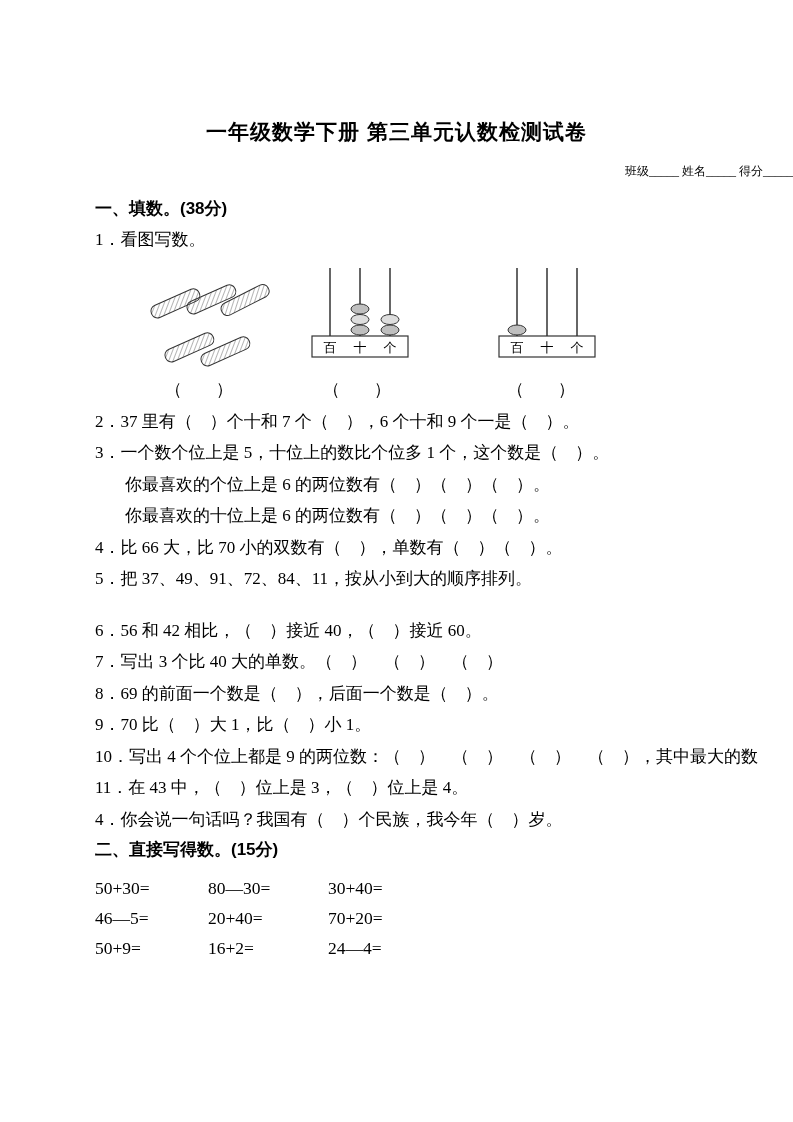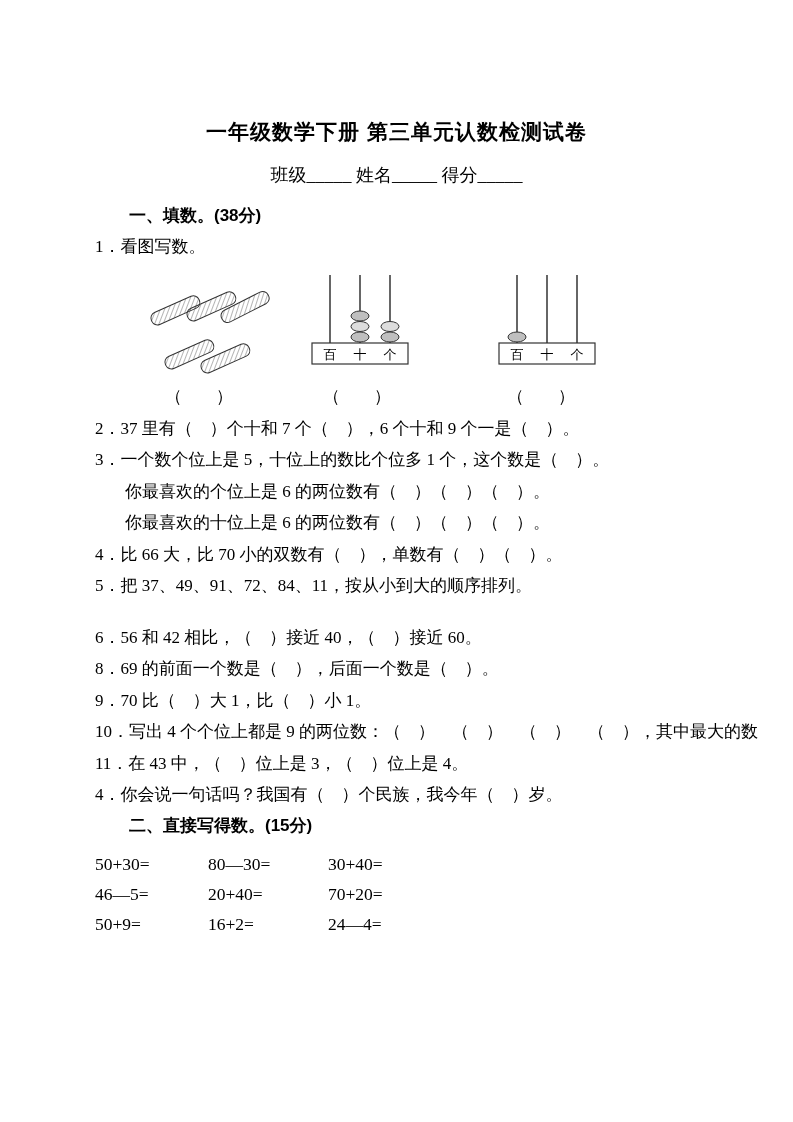--- a/index.html
+++ b/index.html
@@ -12,27 +12,26 @@
     overflow:hidden;
   }
   .head { padding-top:118px; text-align:center; }
   .doc-title {
     margin:0;
     font-size:21px;
     font-weight:700;
     letter-spacing:1px;
     font-family:"Liberation Sans", sans-serif;
   }
-  .info-line { margin-top:17px; font-size:18px; }
+  .info-line { margin-top:17px; font-size:12px;text-align:right; }
   .content { margin:14px 40px 0 95px; }
   .sec-heading {
     font-size:17px; font-weight:700;
     line-height:30px;
     font-family:"Liberation Sans", sans-serif;
-    margin-left:34px;
   }
   .item { font-size:17px; line-height:31.5px; white-space:nowrap; }
   .item.sub { padding-left:30px; }
   .gap-after { margin-bottom:20px; }
   .figures { position:relative; height:142px; margin:6px 0 2px; }
   .fig-sticks  { position:absolute; left:48px;  top:12px; }
   .fig-abacus1 { position:absolute; left:215px; top:4px; }
   .fig-abacus2 { position:absolute; left:402px; top:4px; }
   .blank { position:absolute; top:116px; font-size:17px; }
   .blank.b1 { left:70px; }
@@ -126,20 +125,21 @@
       <span class="blank b3">（　　）</span>
     </div>
 
     <div class="item">2．37 里有（　）个十和 7 个（　），6 个十和 9 个一是（　）。</div>
     <div class="item">3．一个数个位上是 5，十位上的数比个位多 1 个，这个数是（　）。</div>
     <div class="item sub">你最喜欢的个位上是 6 的两位数有（　）（　）（　）。</div>
     <div class="item sub">你最喜欢的十位上是 6 的两位数有（　）（　）（　）。</div>
     <div class="item">4．比 66 大，比 70 小的双数有（　），单数有（　）（　）。</div>
     <div class="item gap-after">5．把 37、49、91、72、84、11，按从小到大的顺序排列。</div>
     <div class="item">6．56 和 42 相比，（　）接近 40，（　）接近 60。</div>
+    <div class="item">7．写出 3 个比 40 大的单数。（　）　（　）　（　）</div>
     <div class="item">8．69 的前面一个数是（　），后面一个数是（　）。</div>
     <div class="item">9．70 比（　）大 1，比（　）小 1。</div>
     <div class="item">10．写出 4 个个位上都是 9 的两位数：（　）　（　）　（　）　（　），其中最大的数</div>
     <div class="item">11．在 43 中，（　）位上是 3，（　）位上是 4。</div>
     <div class="item">4．你会说一句话吗？我国有（　）个民族，我今年（　）岁。</div>
 
     <div class="sec-heading">二、直接写得数。(15分)</div>
 
     <div class="calc-grid">
       <span>50+30=</span>

